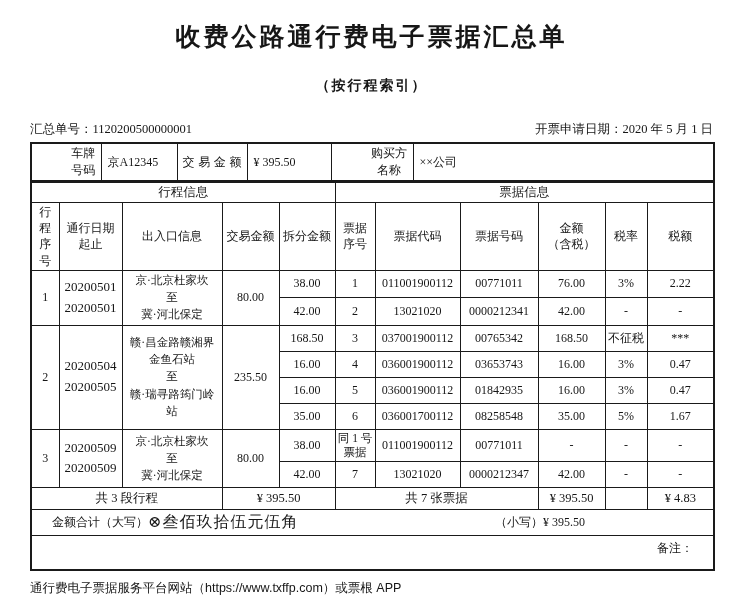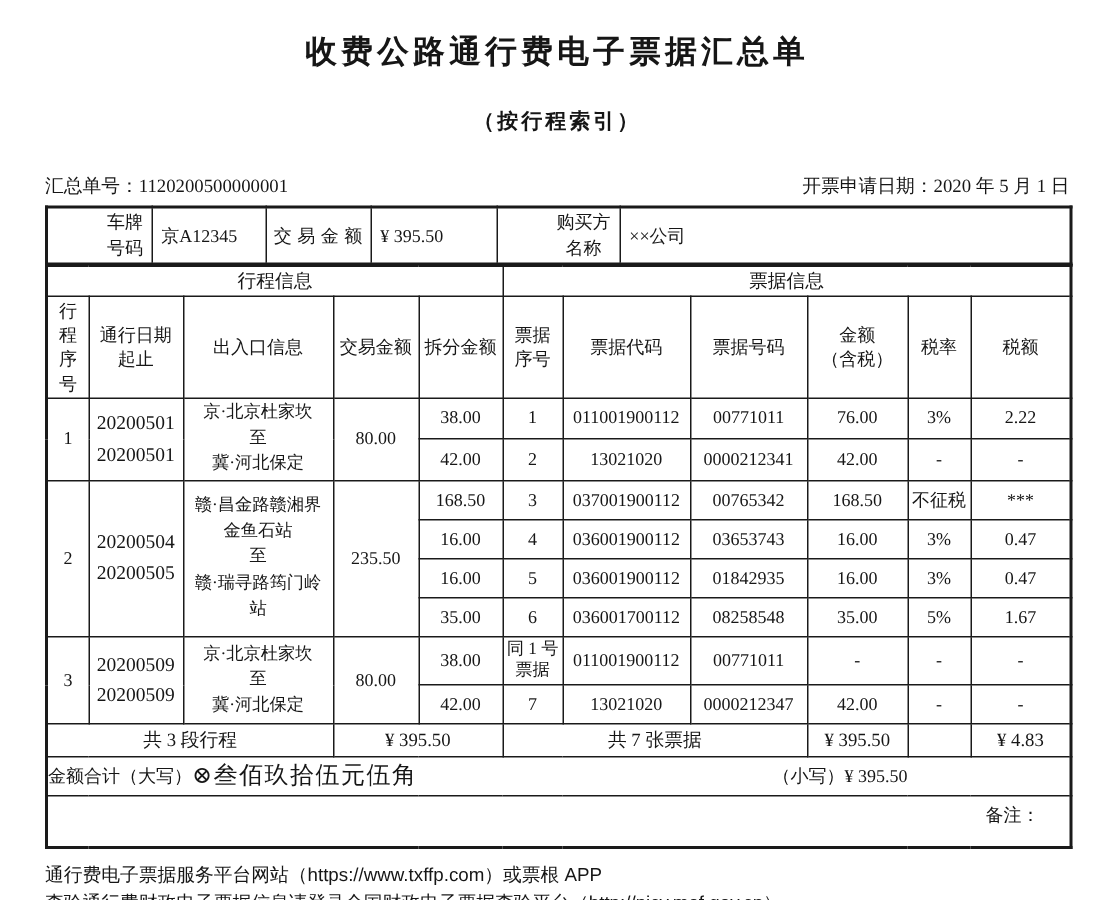--- a/index.html
+++ b/index.html
@@ -5,21 +5,21 @@
   * { box-sizing: border-box; }
   html,body { margin:0; padding:0; }
   body {
     width:736px; height:600px; background:#ffffff; color:#161616;
     font-family:"Liberation Serif","DejaVu Serif",serif;
     overflow:hidden;
   }
   .page { padding:12px 23px 0 30px; }
 
   .doc-title {
-    text-align:center; font-weight:bold; font-size:21px;
+    text-align:center; font-weight:bold; font-size:25px;
     letter-spacing:3px; margin-top:8px;
   }
   .doc-subtitle {
     text-align:center; font-weight:bold; font-size:14px;
     letter-spacing:2px; margin-top:24px;
   }
   .meta-row {
     display:flex; justify-content:space-between; align-items:flex-end;
     margin-top:26px; margin-bottom:4px; font-size:12.5px;gap:44px;
   }
@@ -37,21 +37,21 @@
   .tbl-info td.val { text-align:left; padding-left:6px;margin-left:12px; }
 
   .tbl-main { margin-top:-1px; }
   .row-section td { height:20px; font-size:12.5px; }
   .row-head td { height:40px; white-space:pre-line; line-height:1.35; }
   .row-ticket td { height:26px; }
   .multiline { white-space:pre-line; line-height:1.5; font-size:11.5px; }
   .datecell { white-space:pre-line; line-height:1.6; font-size:13px; }
   .seq2 { white-space:pre-line; line-height:1.3; font-size:11.5px; }
   .row-total td { height:22px; font-size:12.5px; }
-  .grand-cell { height:24px; text-align:left; padding:2px 0; }
+  .grand-cell { height:24px; text-align:left; padding:2px 20px; }
   .grand-flex { display:flex; align-items:center; width:100%; }
   .grand-upper { font-size:16px; letter-spacing:1px; }
   .grand-small { margin-left:auto; margin-right:108px; }
   .remark-cell { height:34px; text-align:right; vertical-align:top; padding:4px 20px; }
 
   .footer { margin-top:8px; font-family:"Liberation Sans","DejaVu Sans",sans-serif; }
   .footer div { font-size:12.5px; line-height:19px; }
 </style>
 </head>
 <body>

